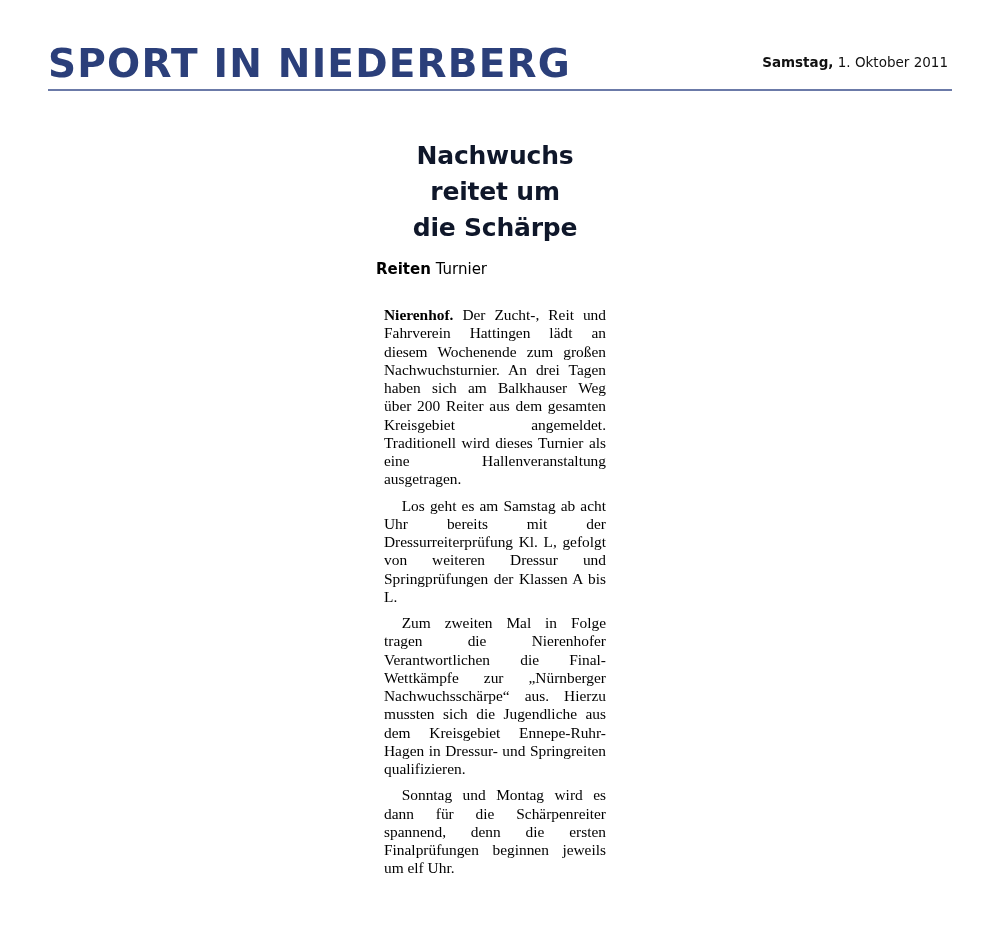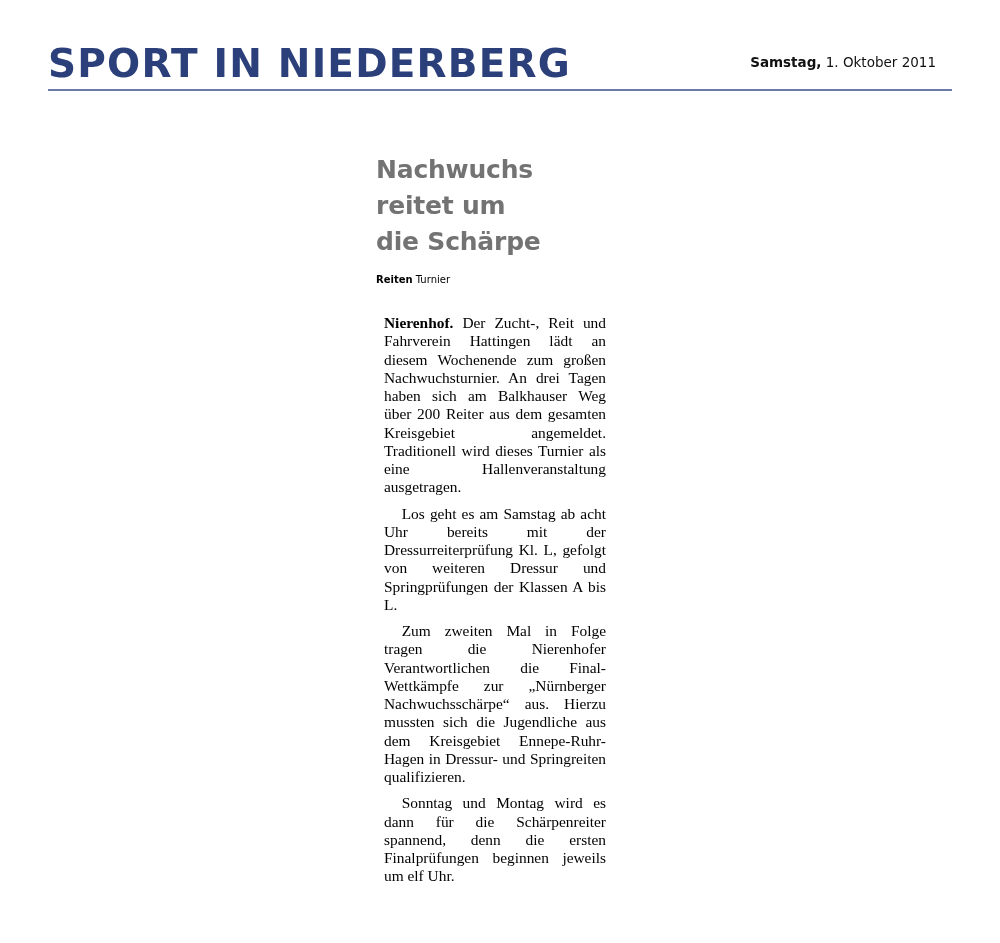--- a/index.html
+++ b/index.html
@@ -31,21 +31,21 @@
     font-family: "DejaVu Sans", sans-serif;
     font-weight: bold;
     font-size: 39px;
     letter-spacing: 1.2px;
     color: #2b3f7a;
     white-space: nowrap;
     line-height: 1;
   }
   #masthead-date {
     position: absolute;
-    right: 16px;
+    right: 4px;
     top: 26px;
     font-family: "DejaVu Sans", sans-serif;
     font-size: 13.5px;
     color: #111111;
     white-space: nowrap;
   }
   #masthead-date .dow {
     font-weight: bold;
   }
   #masthead-rule {
@@ -63,29 +63,30 @@
     left: 376px;
     top: 138px;
     width: 238px;
   }
 
   #headline {
     font-family: "DejaVu Sans", sans-serif;
     font-weight: bold;
     font-size: 25px;
     line-height: 1.44;
-    color: #737373;
+    color: #0f172a;
     letter-spacing: -0.2px;
-    margin: 14px 0 14px 0;
+    margin: 0 0 14px 0;
+    text-align: center;
   }
   #headline .hl-line { display: block; }
 
   #kicker {
     font-family: "DejaVu Sans", sans-serif;
-    font-size: 10px;
+    font-size: 15px;
     color: #000000;
     margin: 0 0 28px 0;
     line-height: 1.2;
   }
   #kicker .kicker-strong {
     font-weight: bold;
   }
   #kicker .kicker-rest {
     font-weight: normal;
   }

